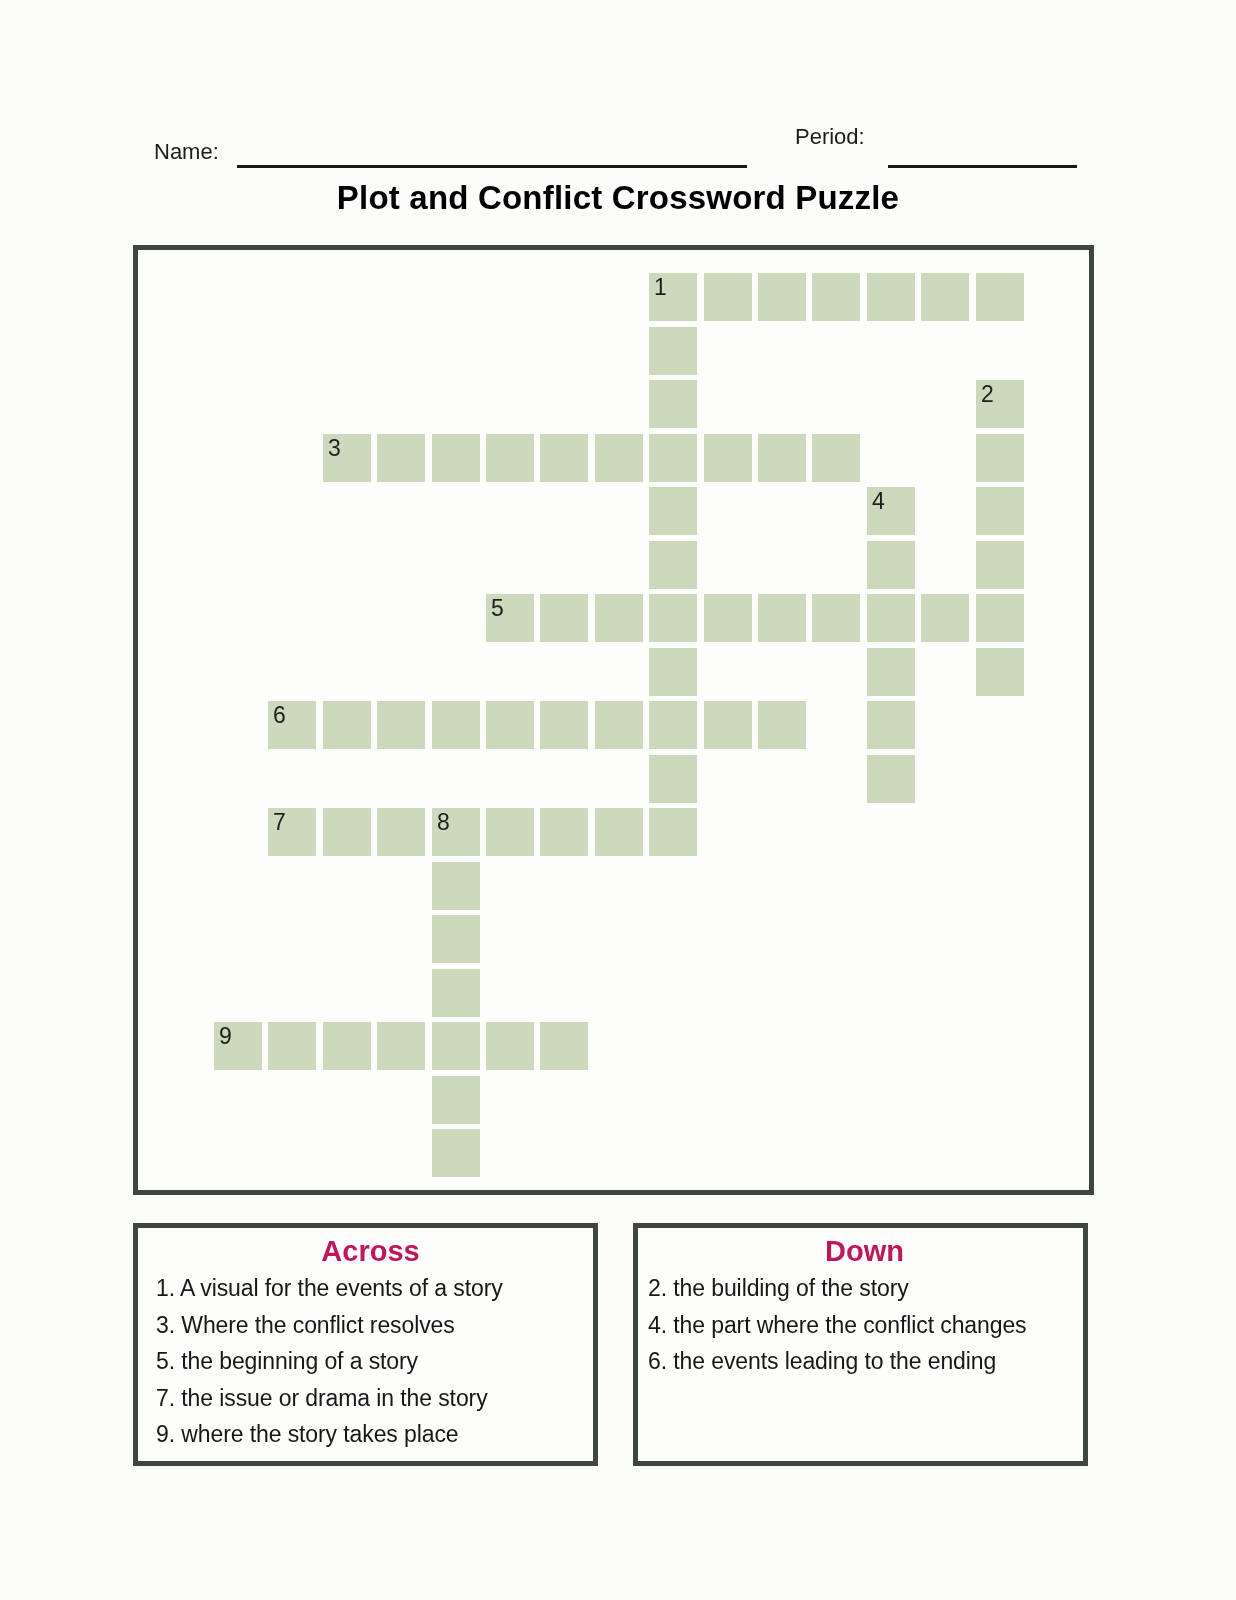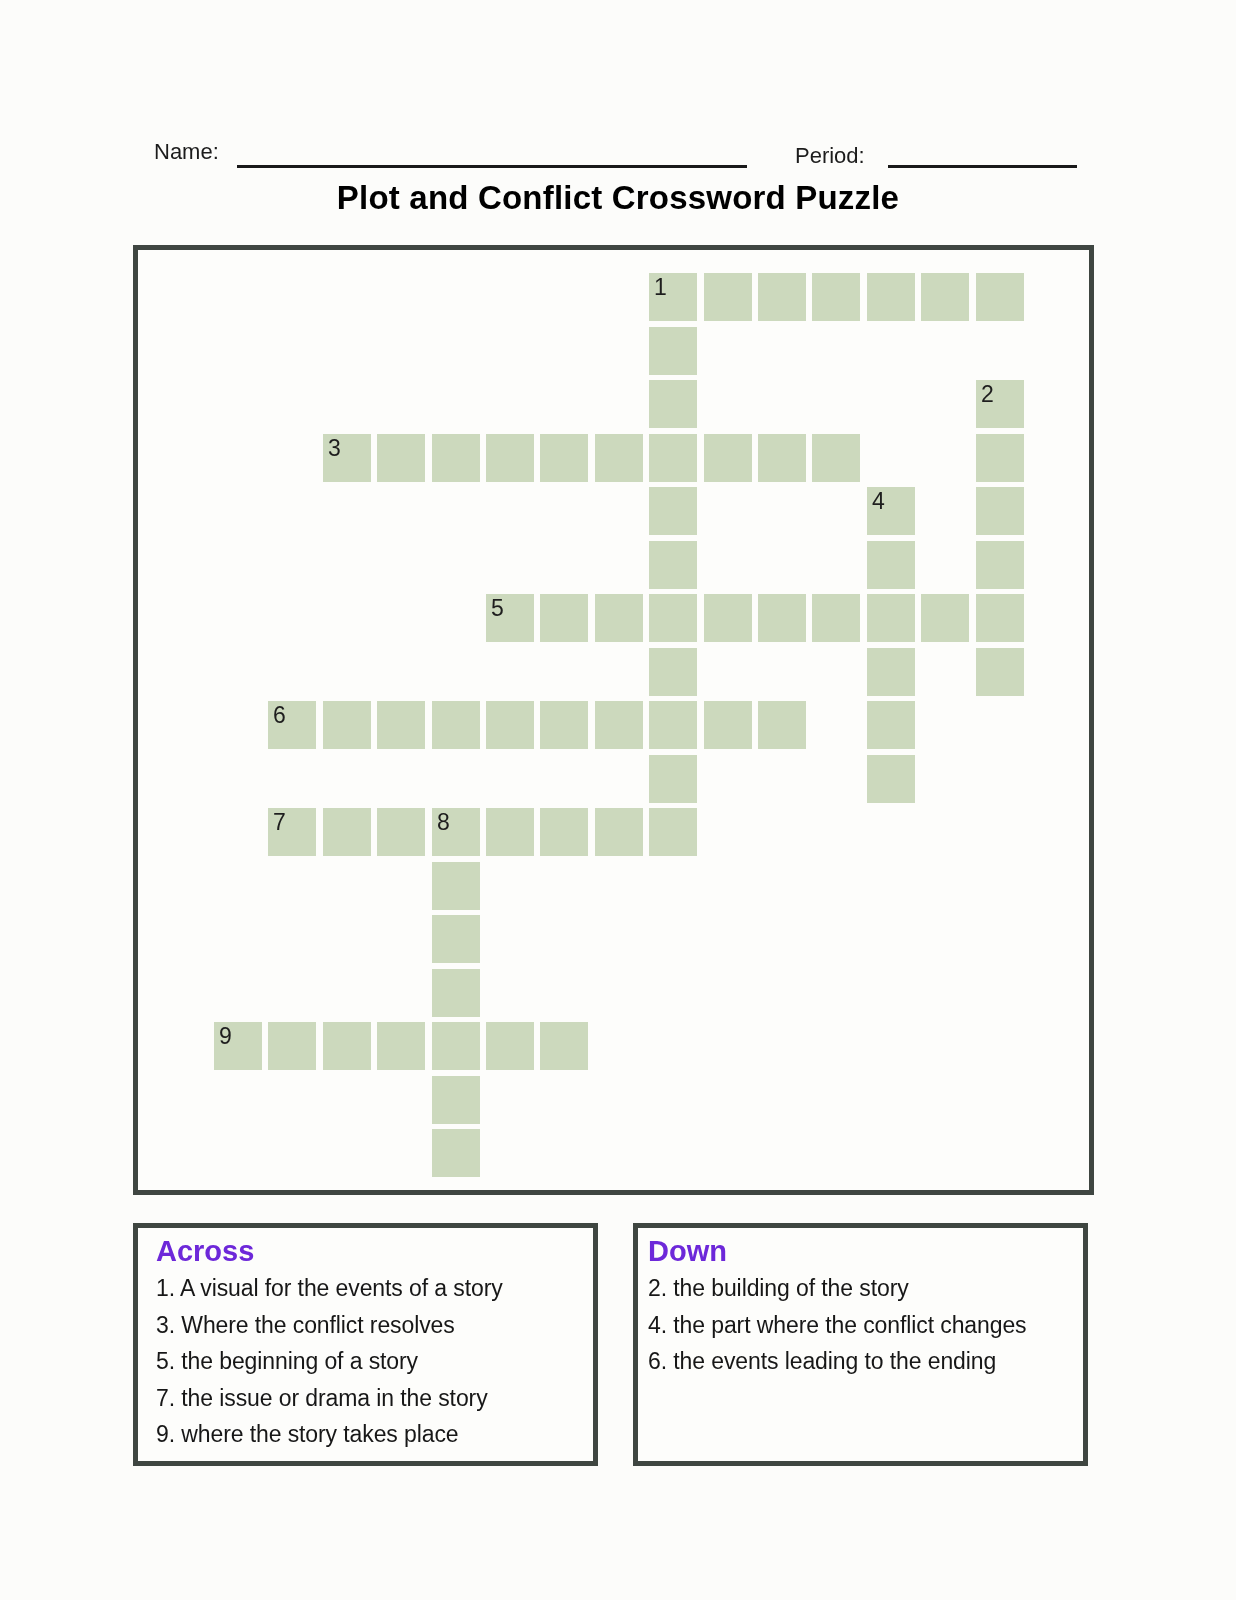--- a/index.html
+++ b/index.html
@@ -28,35 +28,35 @@
     display:block;font-size:23px;line-height:1;
     padding:3px 0 0 5px;color:#1e1e1e;
   }
   .clue-box{
     position:absolute;top:1223px;height:243px;
     border:5px solid #3f4641;box-sizing:border-box;background:#fdfdfb;
   }
   #across-box{left:133px;width:465px;padding:3px 8px 0 18px;}
   #down-box{left:633px;width:455px;padding:3px 2px 0 10px;}
   .clue-title{
-    text-align:left;font-size:29px;font-weight:700;color:#6d28d9;
+    text-align:center;font-size:29px;font-weight:700;color:#be185d;
     margin:4px 0 2px 0;
   }
   .clue{
     font-size:23px;line-height:36.6px;color:#171717;
     white-space:pre-line;letter-spacing:-0.1px;
   }
 </style>
 </head>
 <body>
 
 <span class="abs field-label" style="left:154px;top:139px;">Name:</span>
 <div class="uline" style="left:237px;top:165px;width:510px;"></div>
 
-<span class="abs field-label" style="left:795px;top:143px;">Period:</span>
+<span class="abs field-label" style="left:795px;top:124px;">Period:</span>
 <div class="uline" style="left:888px;top:165px;width:189px;"></div>
 
 <div class="page-title">Plot and Conflict Crossword Puzzle</div>
 
 <div class="grid-box">
     <div class="cell" style="left: 511px; top: 23px; background: rgb(204, 217, 189);">
       <span class="num">1</span>
     </div>
     <div class="cell" style="left: 566px; top: 23px; background: rgb(204, 217, 189);"></div>
     <div class="cell" style="left: 620px; top: 23px; background: rgb(204, 217, 189);"></div>

